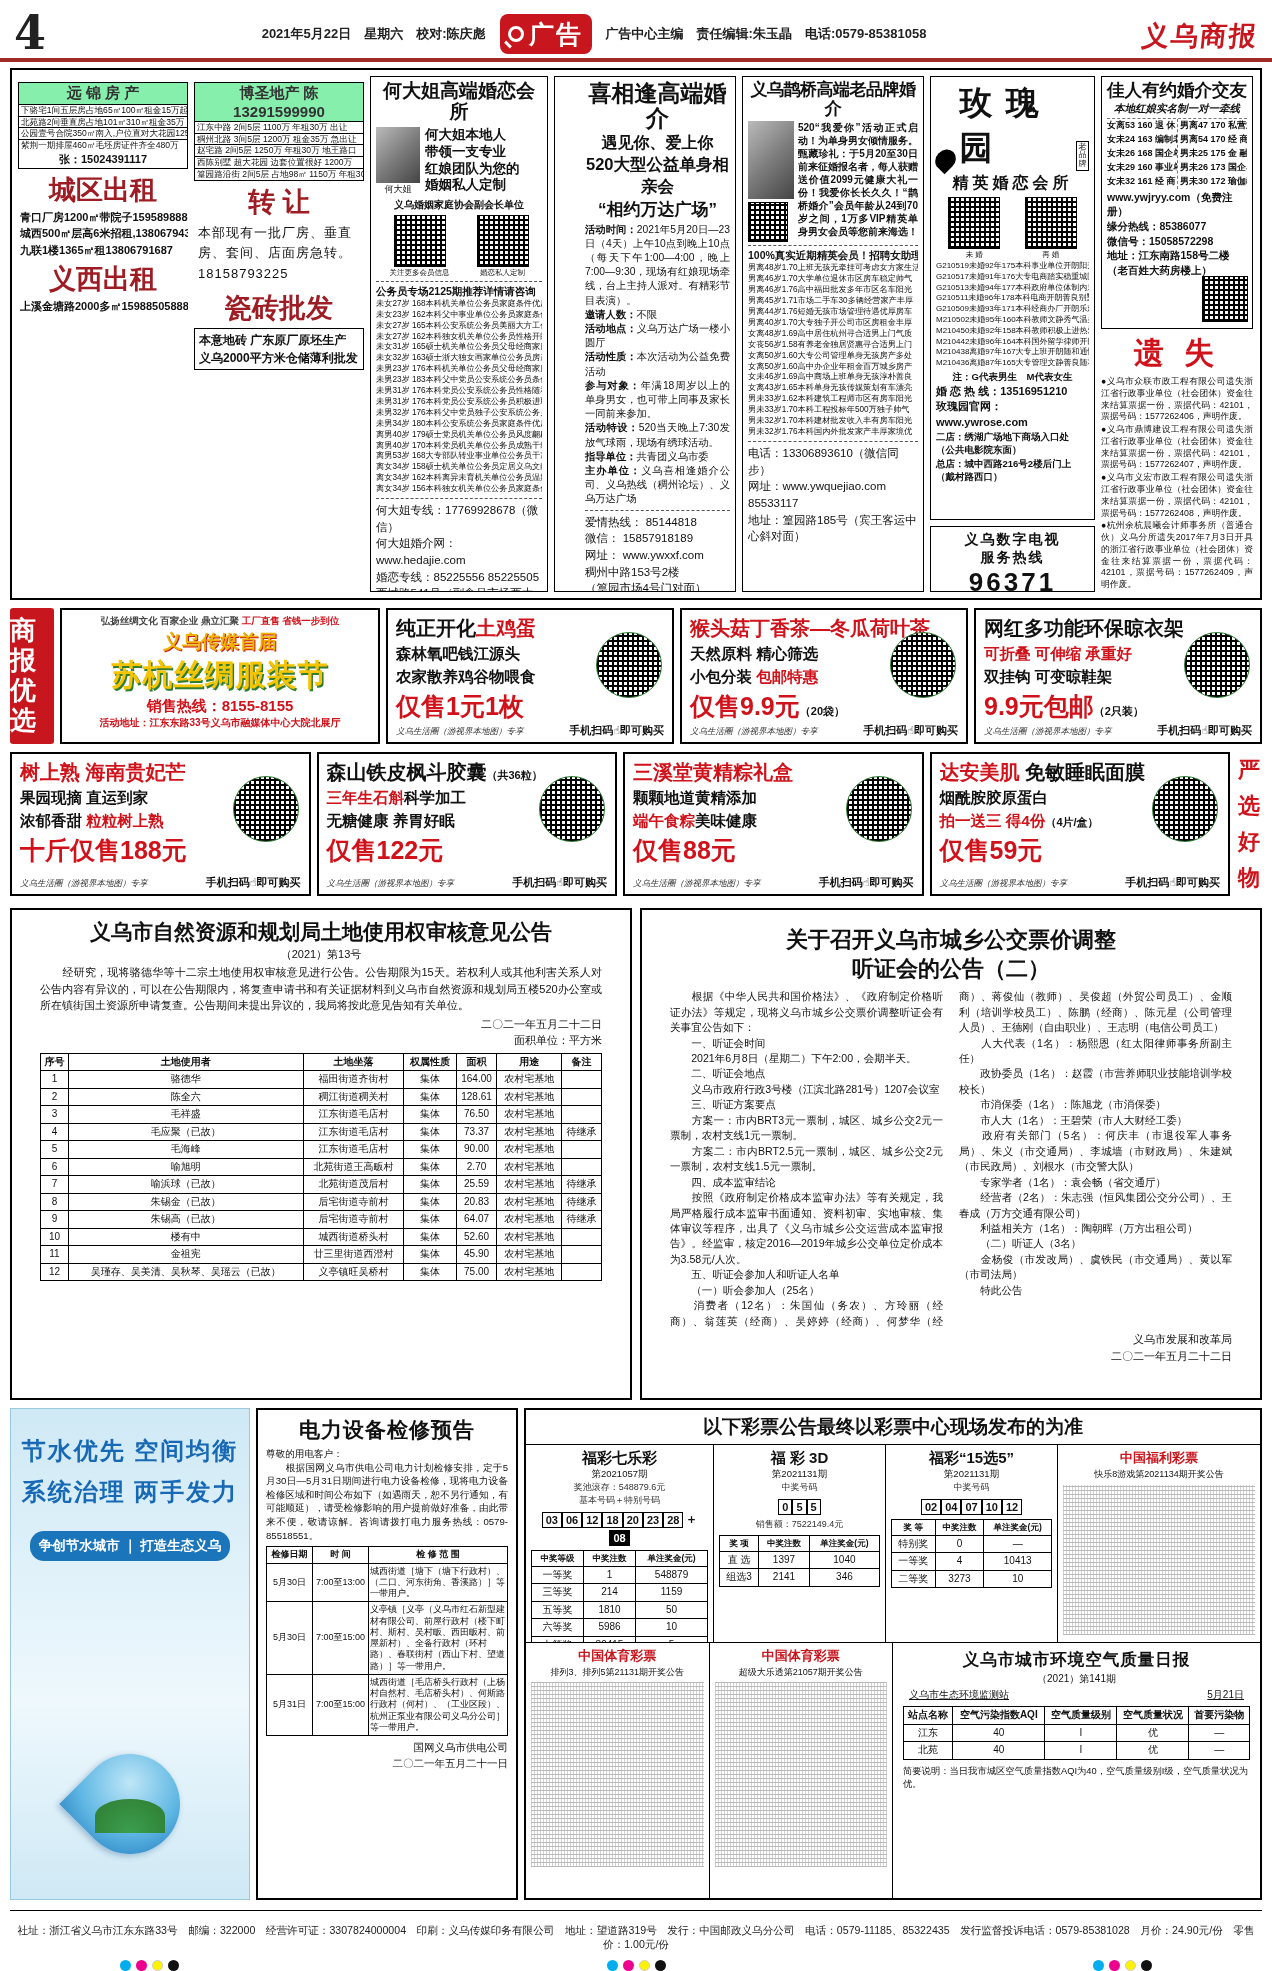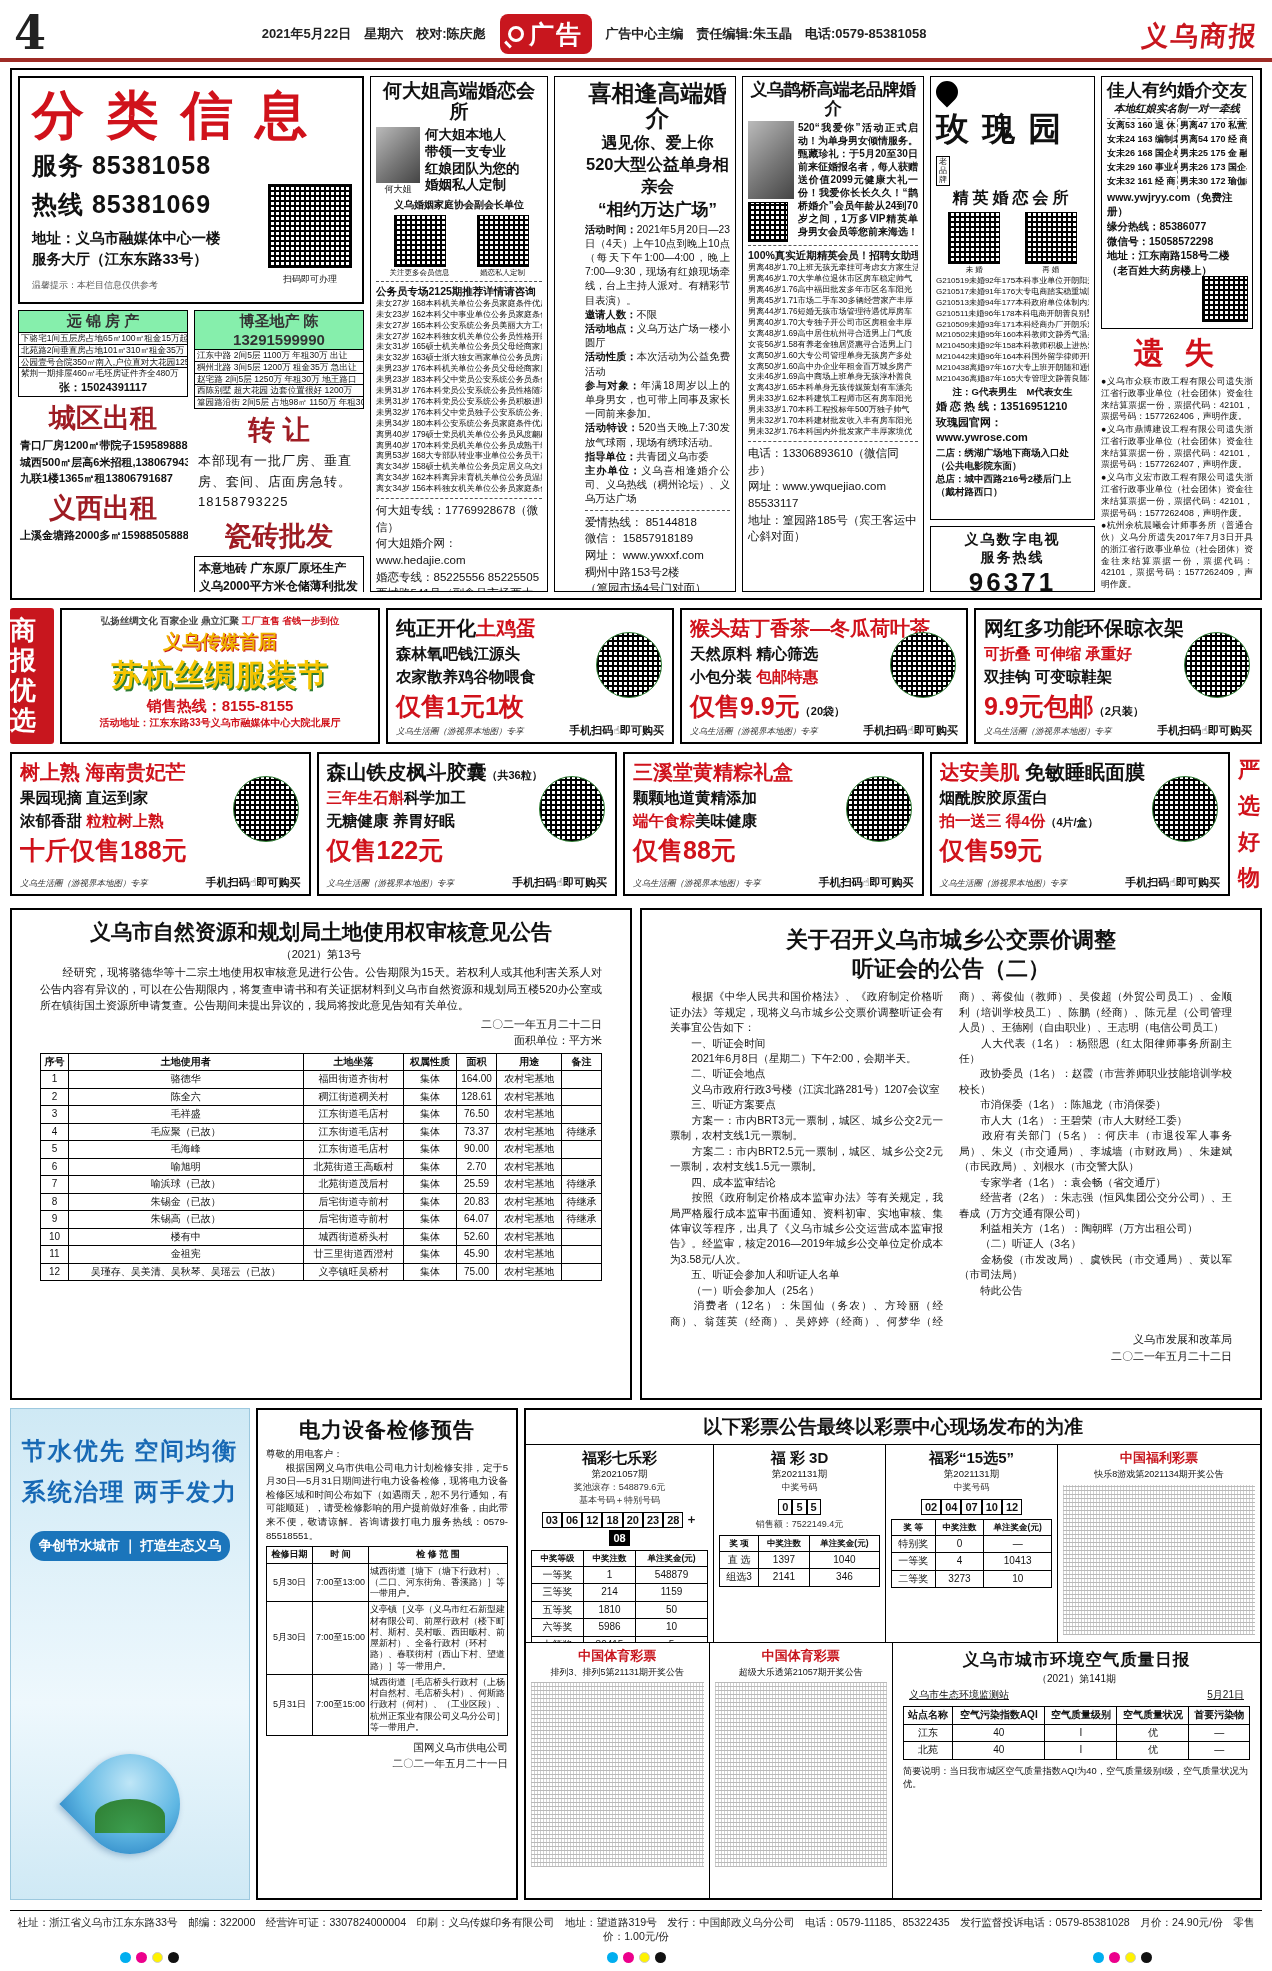--- a/index.html
+++ b/index.html
@@ -75,21 +75,21 @@
 .xxf-s3{font-size:17px;font-weight:bold;text-align:center;margin-bottom:2px;}
 .kv{font-size:10.3px;line-height:1.38;text-align:justify;}
 .kv b{font-weight:bold;}
 .qq-title{font-size:17px;letter-spacing:-.5px;}
 .qq-top{display:flex;gap:4px;margin-top:3px;}
 .qq-photo{width:46px;height:78px;}
 .qq-qr{width:40px;height:40px;margin-top:3px;}
 .qq-intro{font-size:10px;font-weight:bold;line-height:1.3;flex:1;text-align:justify;}
 .rose-col{width:165px;display:flex;flex-direction:column;gap:6px;}
 .rose{flex:1;}
-.rose-head{display:flex;align-items:flex-start;justify-content:center;gap:4px;flex-direction:column;}
+.rose-head{display:flex;align-items:flex-end;justify-content:center;gap:4px;}
 .rose-heart{width:22px;height:22px;background:#000;border-radius:50% 50% 0 50%;transform:rotate(45deg);}
 .rose-t{font-size:33px;font-weight:bold;letter-spacing:2px;}
 .rose-badge{font-size:8px;border:1px solid #000;padding:1px;width:14px;text-align:center;line-height:1.1;}
 .rose-sub{font-size:16px;letter-spacing:4px;text-align:center;font-weight:bold;margin:2px 0;}
 .mlist{font-size:8px;line-height:1.35;}
 .mlist div{white-space:nowrap;overflow:hidden;}
 .rose-note{font-size:9.5px;font-weight:bold;text-align:center;margin-top:2px;}
 .rose-c{font-size:11px;font-weight:bold;line-height:1.4;}
 .rose-c .sm{font-size:9.5px;}
 .dtv{height:66px;text-align:center;padding-top:4px;}
@@ -183,21 +183,21 @@
 .tc{width:25%;border-right:1.5px solid #000;padding:4px 5px;position:relative;overflow:hidden;}
 .tc-org{color:#c8161e;font-size:13px;font-weight:bold;text-align:center;}
 .tc-sub{font-size:9px;text-align:center;margin:2px 0;line-height:1.3;}
 .noiseblk{height:150px;margin-top:4px;}
 .air{flex:1;padding:6px 10px;overflow:hidden;}
 .air-t{font-size:16.5px;font-weight:bold;text-align:center;letter-spacing:1px;}
 .air-i{font-size:10px;text-align:center;margin:1px 0;}
 .air-src{font-size:10px;display:flex;justify-content:space-between;margin:2px 6px;text-decoration:underline;}
 .air-note{font-size:9.3px;margin-top:5px;line-height:1.4;}
 
-.foot{margin:10px 10px 0 10px;border-top:1.5px solid #000;padding-top:5px;font-size:10.6px;
+.foot{margin:10px 10px 0 10px;border-top:1.5px solid #000;padding-top:13px;font-size:10.6px;
   text-align:center;color:#222;}
 .dots{display:flex;justify-content:space-between;padding:8px 120px 0 120px;}
 .dotg{display:flex;gap:5px;}
 .dot{width:11px;height:11px;border-radius:50%;}
 .c1{background:#00aeef;}.c2{background:#ec008c;}.c3{background:#fff200;border:.5px solid #ccc;}.c4{background:#111;}
 </style>
 </head>
 <body>
 
 <div class="page">
@@ -212,32 +212,20 @@
       </div>
       <span class="edline">广告中心主编　责任编辑:朱玉晶　电话:0579-85381058</span>
     </div>
     <div class="masthead">义乌商报</div>
   </div>
   <div class="redline"></div>
 
   <div class="top-sec">
 
     <div class="col colA">
-      <div class="classified">
-        <div class="cl-title">分 类 信 息</div>
-        <div class="cl-num">服务  85381058</div>
-        <div class="cl-num">热线  85381069</div>
-        <div class="cl-addr">
-          <div>地址：义乌市融媒体中心一楼</div>
-          <div>服务大厅（江东东路33号）</div>
-        </div>
-        <div class="cl-note">温馨提示：本栏目信息仅供参考</div>
-        <div class="qr cl-qr"></div>
-        <div class="cl-qrcap">扫码即可办理</div>
-      </div>
       <div class="twocol">
         <div class="subcol">
           <div class="re-box">
             <div class="re-head">远 锦 房 产</div>
             <div>
 
             <div class="re-line">下骆宅1间五层房占地65㎡100㎡租金15万起卖650万</div>
                 <div class="re-line">北苑路2间垂直房占地101㎡310㎡租金35万 售700万</div>
                 <div class="re-line">公园壹号合院350㎡南入,户位直对大花园1250万</div>
                 <div class="re-line">紫荆一期排屋460㎡毛坯房证件齐全480万</div>

